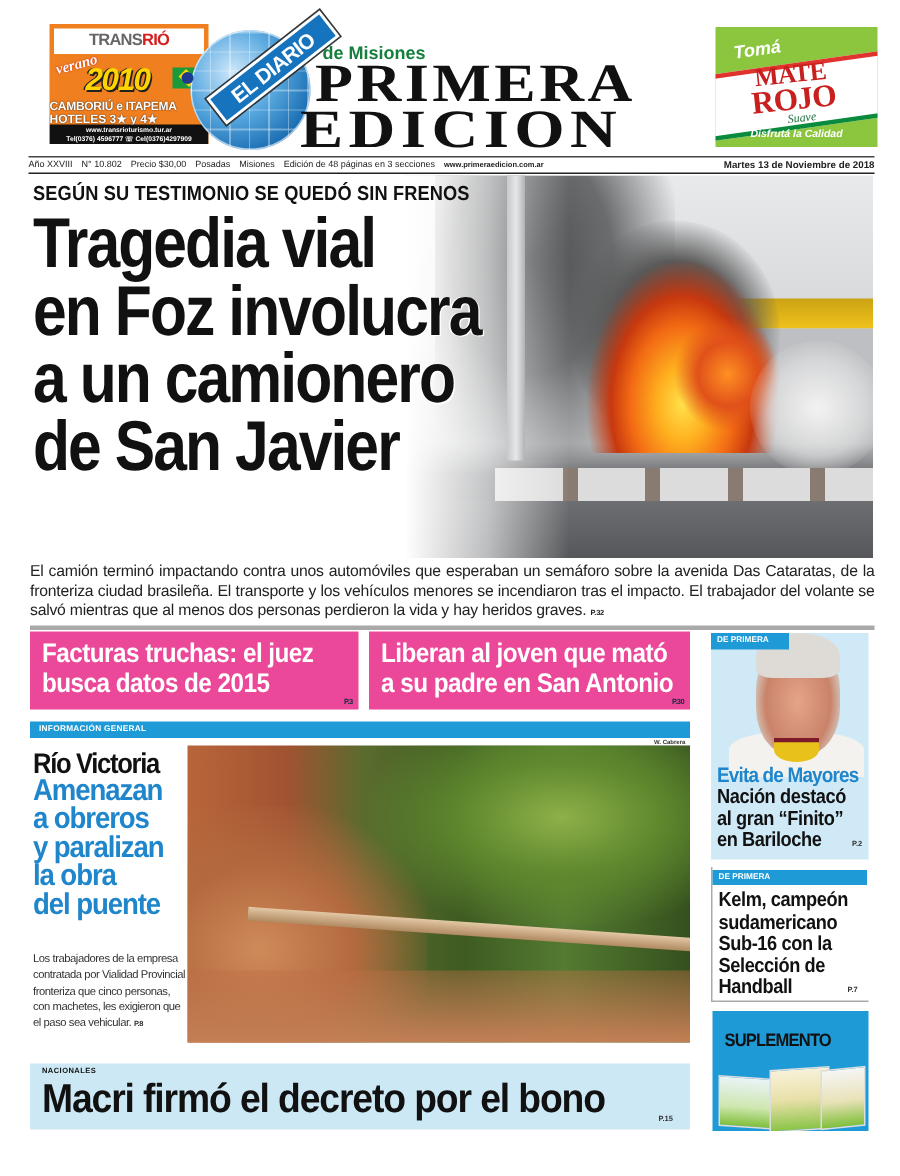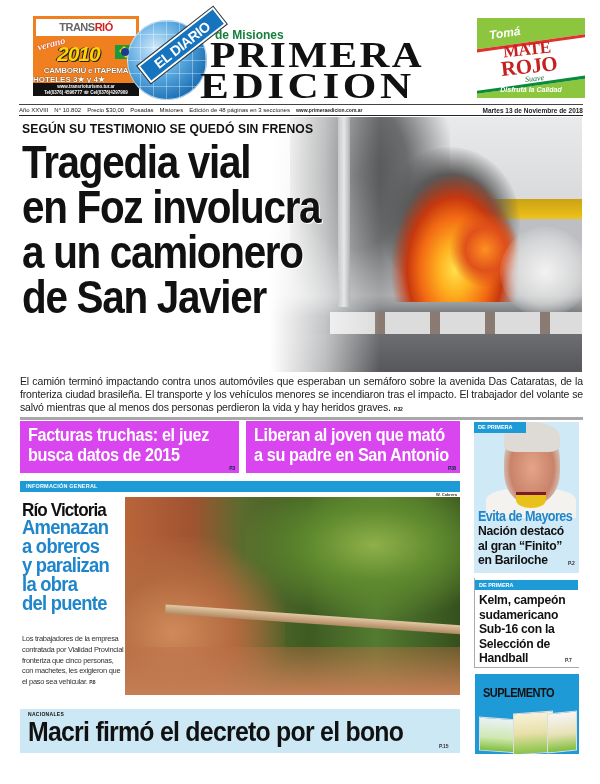--- a/index.html
+++ b/index.html
@@ -9,21 +9,21 @@
 
   
   #ad-left { left:17px; top:16px; width:106px; height:80px; background:#f07f1f; overflow:hidden;margin-left:16px; }
   #ad-left .brand { position:absolute; left:3px; top:3px; width:100px; height:17px; background:#fff; font:bold 11px "Liberation Sans", sans-serif; color:#666; text-align:center; line-height:17px; letter-spacing:-0.5px; }
   #ad-left .brand b { color:#d41f1f; }
   #ad-left .verano { position:absolute; left:4px; top:22px; font:italic bold 10px "Liberation Serif", serif; color:#fff; transform:rotate(-15deg); text-shadow:0 0 1px #b00; }
   #ad-left .year { position:absolute; left:24px; top:26px; font:italic 900 21px "Liberation Sans", sans-serif; color:#ffd400; text-shadow:1px 1px 0 #222, -1px 0 0 #222; letter-spacing:-1px; }
   #ad-left .flag { position:absolute; left:82px; top:29px; width:20px; height:14px; background:#1a9a3a; }
   #ad-left .flag:after { content:""; position:absolute; left:3px; top:2px; width:14px; height:10px; background:#ffd400; transform:rotate(45deg) scale(0.7); }
   #ad-left .flag i { position:absolute; left:6px; top:3px; width:8px; height:8px; border-radius:50%; background:#1d3a8f; z-index:1; }
-  #ad-left .line1 { position:absolute; left:0; width:106px; top:50px; font:bold 8px "Liberation Sans", sans-serif; color:#fff; text-align:center; text-shadow:0 0 1px #000; letter-spacing:-0.2px; }
+  #ad-left .line1 { position:absolute; left:0; width:106px; top:50px; font:bold 8px "Liberation Sans", sans-serif; color:#fff; text-align:left; text-shadow:0 0 1px #000; letter-spacing:-0.2px; }
   #ad-left .line2 { position:absolute; left:0; width:106px; top:59px; font:bold 8px "Liberation Sans", sans-serif; color:#fff; text-align:left; text-shadow:0 0 1px #000; }
   #ad-left .foot { position:absolute; left:0; top:67px; width:106px; height:13px; background:#111; color:#fff; font:bold 4.5px "Liberation Sans", sans-serif; text-align:center; line-height:6px; padding-top:1px; }
 
   #globe { left:127px; top:20px; width:80px; height:80px; border-radius:50%;
     background: radial-gradient(circle at 35% 35%, #cfe8fb 0%, #5aa9e0 40%, #1b6fb3 75%, #0d3e73 100%); }
   #globe .grid { position:absolute; inset:0; border-radius:50%; border:1px solid rgba(255,255,255,0.6);
     background: repeating-linear-gradient(90deg, transparent 0 12px, rgba(255,255,255,0.35) 12px 13px),
                 repeating-linear-gradient(0deg, transparent 0 12px, rgba(255,255,255,0.35) 12px 13px); }
   #eldiario { left:134px; top:34px; width:96px; height:22px; background:#1673bd; border:2px solid #fff; outline:1px solid #333;
     transform:rotate(-38deg); transform-origin:50% 50%; color:#fff; font:900 14px "Liberation Sans", sans-serif; text-align:center; line-height:18px; letter-spacing:-0.5px; }
@@ -63,21 +63,21 @@
 
   #kicker { left:22px; top:121px; font:900 13.5px "Liberation Sans", sans-serif; color:#111; letter-spacing:0.1px; transform:scaleX(0.9); transform-origin:left; z-index:5; white-space:nowrap; }
   #headline { left:22px; top:139px; width:380px; font:900 47px "Liberation Sans", sans-serif; color:#111; line-height:45px; letter-spacing:-1.5px; transform:scaleX(0.86); transform-origin:left; z-index:5; text-shadow:1px 1px 0 #fff, -1px 0 0 #fff; }
   #headline div { white-space:nowrap; }
 
   #lead { left:20px; top:375px; width:563px; font:10.5px "Liberation Sans", sans-serif; color:#222; line-height:13px; text-align:justify; letter-spacing:-0.15px; }
   #lead .pg { font:bold 5px "Liberation Sans", sans-serif; }
   #divider1 { left:20px; top:417px; width:563px; height:3px; background:#a9a9a9; }
 
   
-  .bluebox { background:#d946ef; color:#fff; font:900 18px "Liberation Sans", sans-serif; line-height:20px; letter-spacing:-0.4px; padding:4px 8px; }
+  .bluebox { background:#ec4899; color:#fff; font:900 18px "Liberation Sans", sans-serif; line-height:20px; letter-spacing:-0.4px; padding:4px 8px; }
   .bluebox .pg { position:absolute; right:4px; bottom:2px; font:bold 5px "Liberation Sans", sans-serif; color:#0b2b40; }
   #box1 { left:20px; top:421px; width:219px; height:52px; }
   #box2 { left:246px; top:421px; width:214px; height:52px; }
   #box1 .t, #box2 .t { transform:scaleX(0.9); transform-origin:left; white-space:nowrap; }
 
   
   #sec-bar { left:20px; top:481px; width:440px; height:11px; background:#1e9ad6; color:#fff; font:bold 5.5px "Liberation Sans", sans-serif; padding-left:6px; line-height:11px; letter-spacing:0.2px; }
   #credit { left:436px; top:492px; font:bold 4px "Liberation Sans", sans-serif; color:#333; }
   #forest { left:125px; top:497px; width:335px; height:198px; overflow:hidden;
     background: linear-gradient(90deg, #b9653a 0%, #a05331 20%, #5a6b2e 35%, #3e5b22 55%, #547b31 75%, #34501d 100%); }

